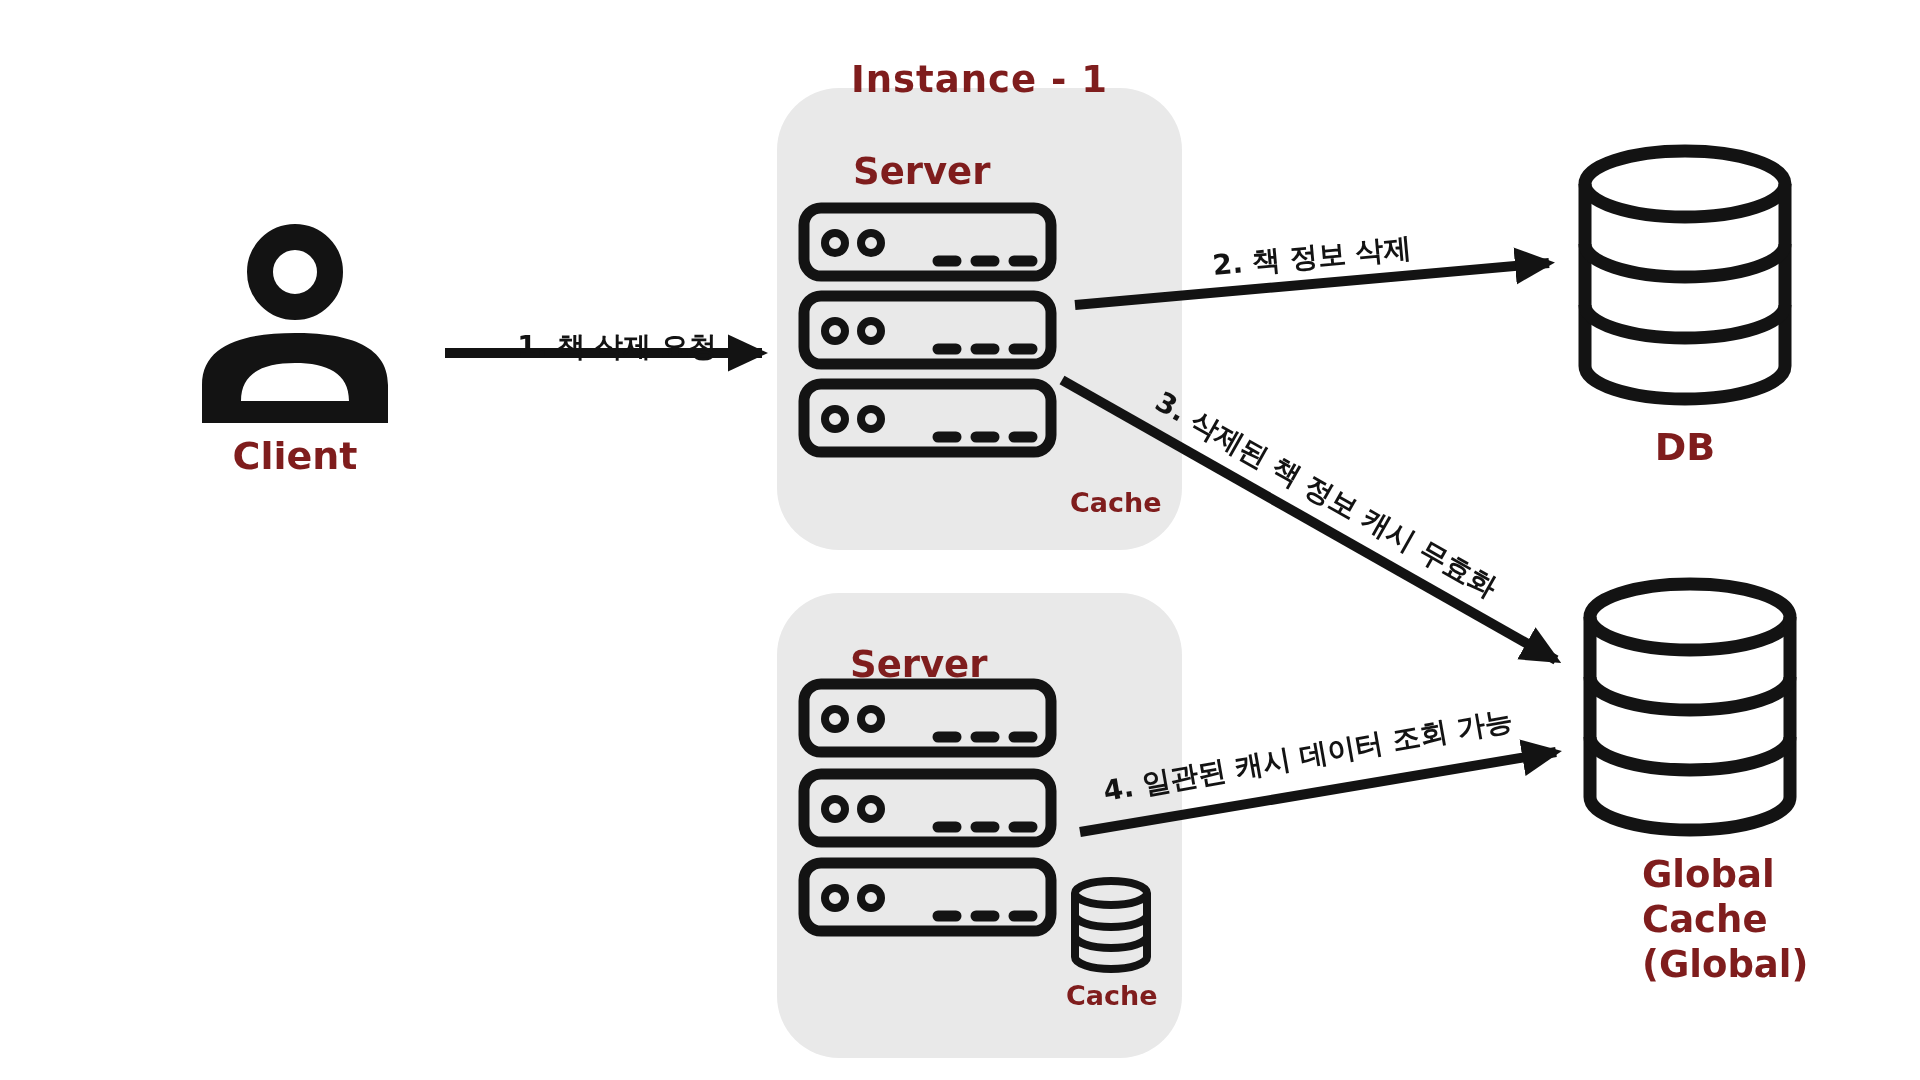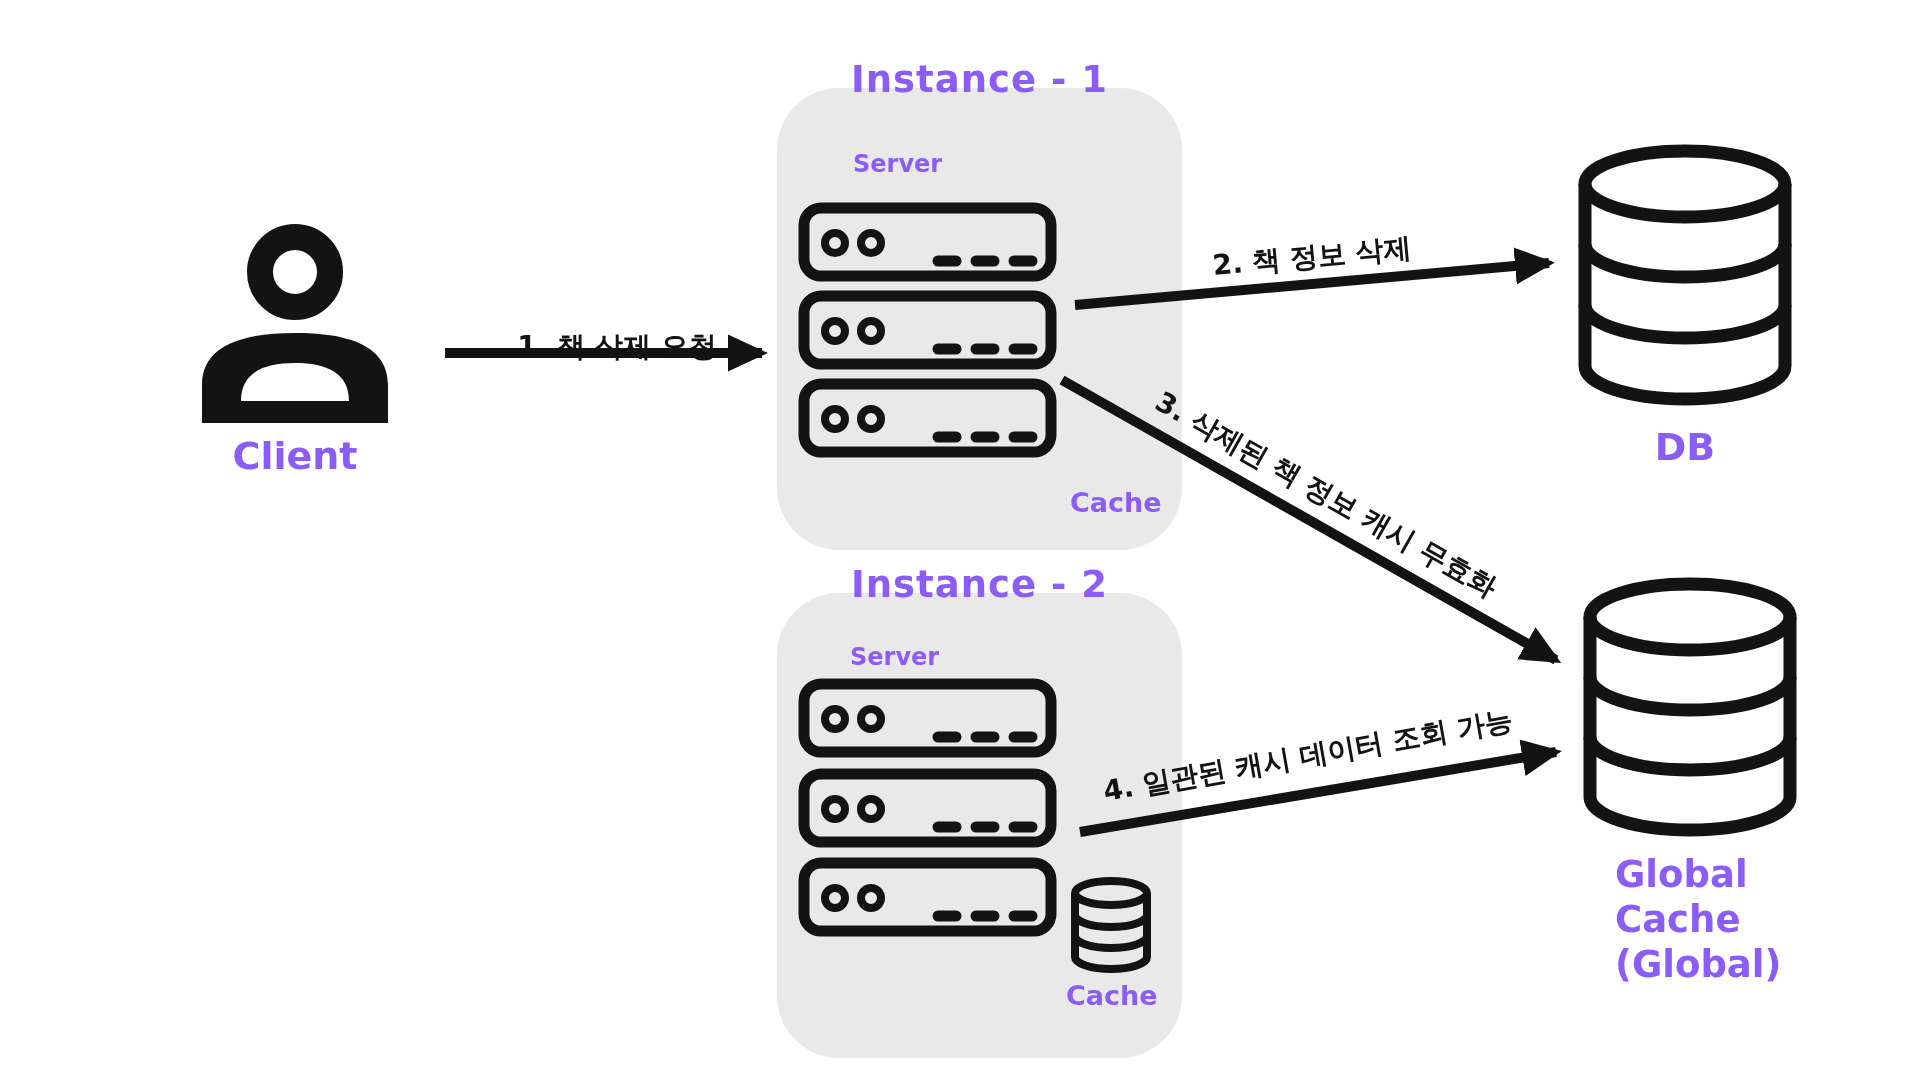--- a/index.html
+++ b/index.html
@@ -5,27 +5,27 @@
   html,body { margin:0; padding:0; background:#ffffff; }
   .stage {
     position:relative; width:1920px; height:1080px; background:#ffffff;
     font-family:"DejaVu Sans","Liberation Sans",sans-serif; color:#131313;
     overflow:hidden;
   }
   .abs { position:absolute; }
   .panel {
     position:absolute; background:#e9e9e9; border-radius:62px;
   }
-  .txt { position:absolute; font-weight:bold; color:#8b5cf6; white-space:nowrap; }
+  .txt { position:absolute; font-weight:bold; color:#7f1d1d; white-space:nowrap; }
   .center { text-align:center; }
   .instance-title { font-size:37px; letter-spacing:1px; }
-  .server-label   { font-size:24px; }
+  .server-label   { font-size:37px; }
   .cache-label    { font-size:27px; }
   .node-label     { font-size:38px; }
-  .global-label   { font-size:37px; line-height:45px; }
+  .global-label   { font-size:37px; line-height:45px;margin-left:27px; }
   .global-label span { display:block; }
   .arrow-label {
     position:absolute; font-weight:bold; font-size:28px; white-space:nowrap;
     color:#131313; transform-origin:center;
   }
   svg { display:block; }
 </style>
 </head>
 <body>
 
@@ -69,21 +69,20 @@
     <g stroke="#131313" stroke-width="11" stroke-linecap="round">
       <line x1="140" y1="59" x2="158" y2="59"></line>
         <line x1="178" y1="59" x2="196" y2="59"></line>
         <line x1="216" y1="59" x2="234" y2="59"></line>
     </g>
   </svg>
 
   <div class="txt cache-label" style="left:1070px; top:487px;">Cache</div>
 
   <div class="panel" style="left:777px; top:593px; width:405px; height:465px;"></div>
-  <div class="txt instance-title center" style="left:777px; top:563px; width:405px;">Instance - 2</div>
   <div class="txt server-label" style="left:850px; top:643px;">Server</div>
 
   <svg class="abs" style="left:798px; top:678px;" width="259" height="80" viewBox="0 0 259 80">
     <rect x="6" y="6" width="247" height="68" rx="17" fill="none" stroke="#131313" stroke-width="11"></rect>
     <circle cx="37" cy="41" r="10" fill="none" stroke="#131313" stroke-width="8"></circle>
     <circle cx="73" cy="41" r="10" fill="none" stroke="#131313" stroke-width="8"></circle>
     <g stroke="#131313" stroke-width="11" stroke-linecap="round">
       <line x1="140" y1="59" x2="158" y2="59"></line>
         <line x1="178" y1="59" x2="196" y2="59"></line>
         <line x1="216" y1="59" x2="234" y2="59"></line>

